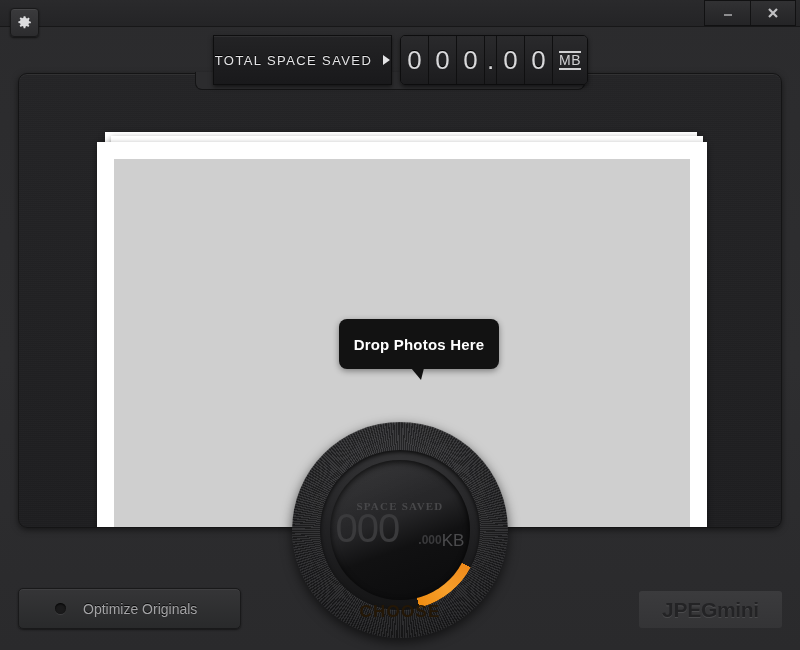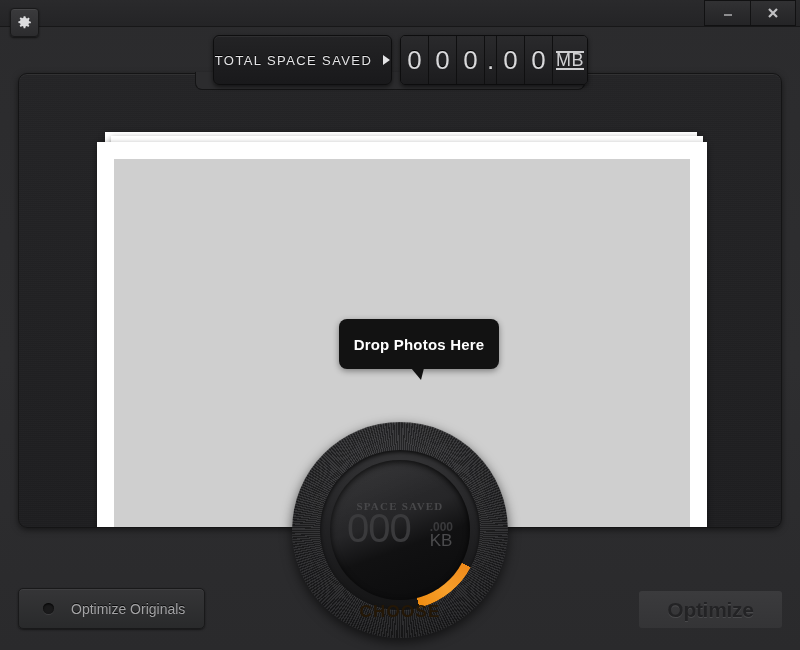--- a/index.html
+++ b/index.html
@@ -69,21 +69,21 @@
     position: absolute;
     left: 213px; top: 35px;
     display: flex;
     align-items: stretch;
     height: 50px;
     z-index: 6;
   }
 
   .tss-label {
     width: 179px;
-    border-radius: 6px;
+    border-radius: 0;
     background: linear-gradient(180deg, #232325 0%, #19191b 100%);
     border: 1px solid #0e0e0f;
     box-shadow: inset 0 1px 0 rgba(255,255,255,.06), 0 2px 4px rgba(0,0,0,.55);
     display: flex;
     align-items: center;
     justify-content: center;
     gap: 11px;
     cursor: pointer;
   }
   .tss-label .txt {
@@ -121,21 +121,21 @@
   }
   .digit.dot { width: 12px; font-size: 26px; }
   .unit {
     width: 34px;
     display: flex; align-items: center; justify-content: center;
     background: linear-gradient(180deg, #2a2a2c 0%, #1c1c1e 100%);
     cursor: pointer;
   }
   .unit .u-inner {
     color: #cfcfd1;
-    font-size: 18px;
+    font-size: 14px;
     letter-spacing: .5px;
     border-top: 2px solid #cfcfd1;
     border-bottom: 2px solid #cfcfd1;
     padding: 1px 0;
     line-height: 13px;
   }
 
   
   .panel {
     position: absolute;
@@ -266,21 +266,21 @@
     font-weight: bold;
     margin-bottom: -3px;
     font-family: Liberation Serif, serif;
   }
   .ds-nums {
     display: flex;
     align-items: flex-end;
     color: #3a3a3c;
   }
   .ds-big { font-size: 40px; font-weight: normal; letter-spacing: -1px; line-height: 38px; }
-  .ds-side { display: flex; flex-direction: column; margin-left: 19px; line-height: 13px; }
+  .ds-side { display: flex; flex-direction: row; margin-left: 19px; line-height: 13px; }
   .ds-dec { font-size: 12px; font-weight: bold; }
   .ds-unit { font-size: 17px; font-weight: normal; color: #4b4b4d; }
 
   
   .choose-arc {
     position: absolute;
     left: 28px; top: 28px;
     width: 160px; height: 160px;
     border-radius: 50%;
     background: conic-gradient(from 118deg,
@@ -299,28 +299,28 @@
     font-weight: bold;
     letter-spacing: 1.2px;
     cursor: pointer;
     z-index: 3;
   }
 
   
   .optimize-btn {
     position: absolute;
     left: 18px; top: 588px;
-    width: 187px; height: 41px;
+    width: 223px; height: 41px;
     border-radius: 5px;
     background: linear-gradient(180deg, #353537 0%, #292a2b 100%);
     border: 1px solid #19191a;
     box-shadow: inset 0 1px 0 rgba(255,255,255,.05), 0 1px 2px rgba(0,0,0,.5);
     display: flex;
     align-items: center;
-    padding-left: 24px;
+    padding-left: 36px;
     gap: 17px;
     cursor: pointer;
     text-align: right;
   }
   .opt-radio {
     width: 11px; height: 11px;
     border-radius: 50%;
     background: #1a1a1b;
     box-shadow: inset 0 1px 2px rgba(0,0,0,.9), 0 1px 0 rgba(255,255,255,.08);
   }
@@ -428,16 +428,16 @@
     </div>
     <div class="choose-txt">CHOOSE</div>
   </div>
 
   <div class="optimize-btn">
     <span class="opt-radio"></span>
     <span class="opt-txt">Optimize Originals</span>
   </div>
 
   <div class="logo">
-    <span class="l-txt">Optimize</span>
+    <span class="l-txt">JPEGmini</span>
   </div>
 
 </div>
 
 </body></html>

